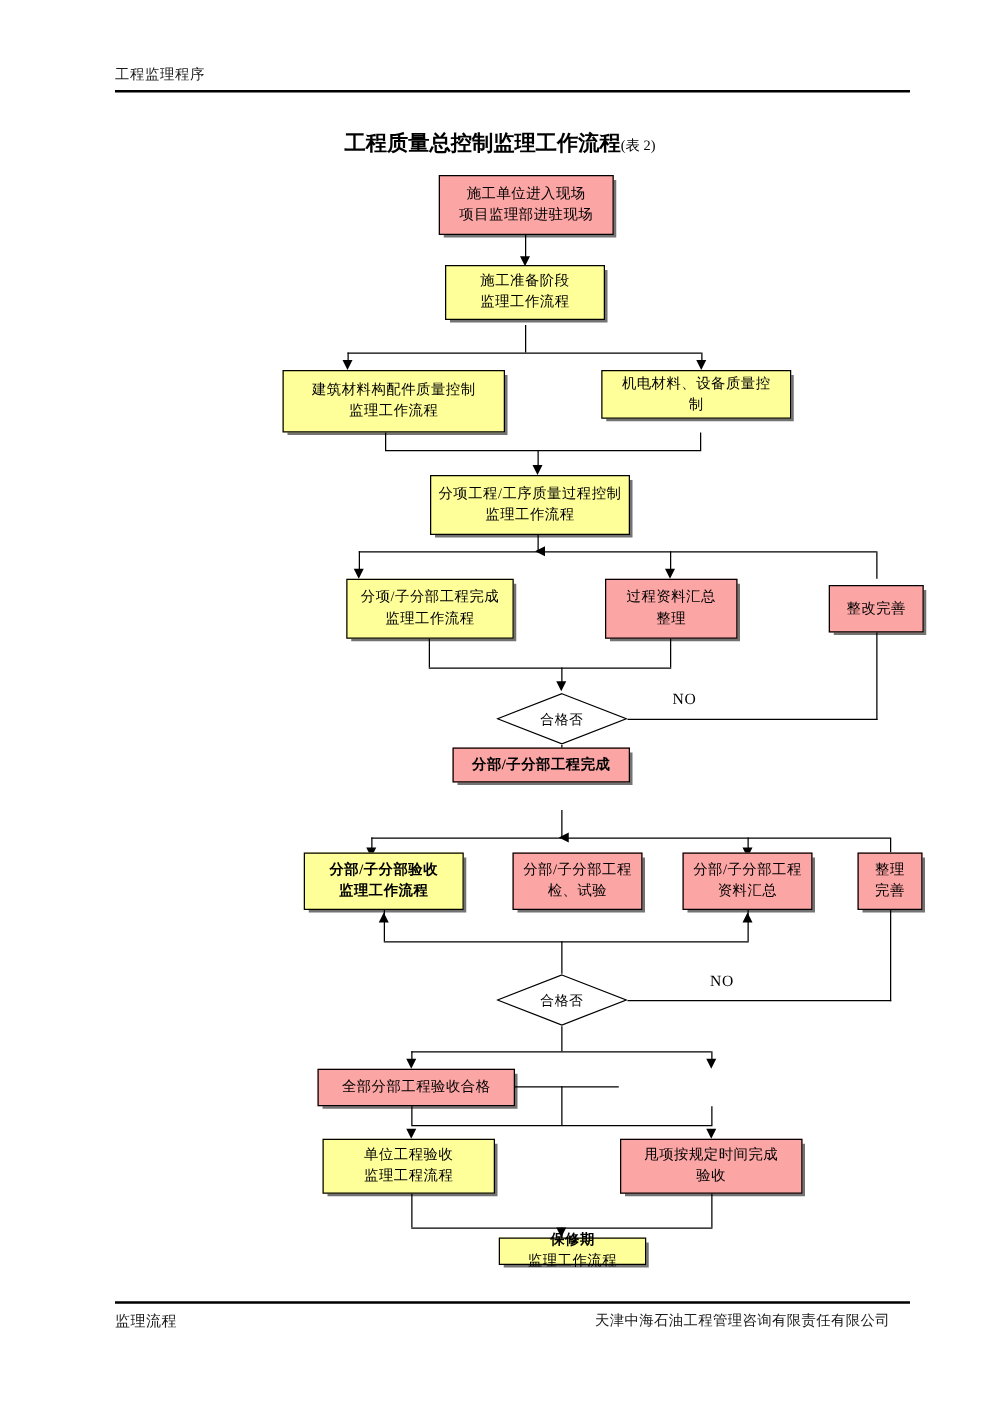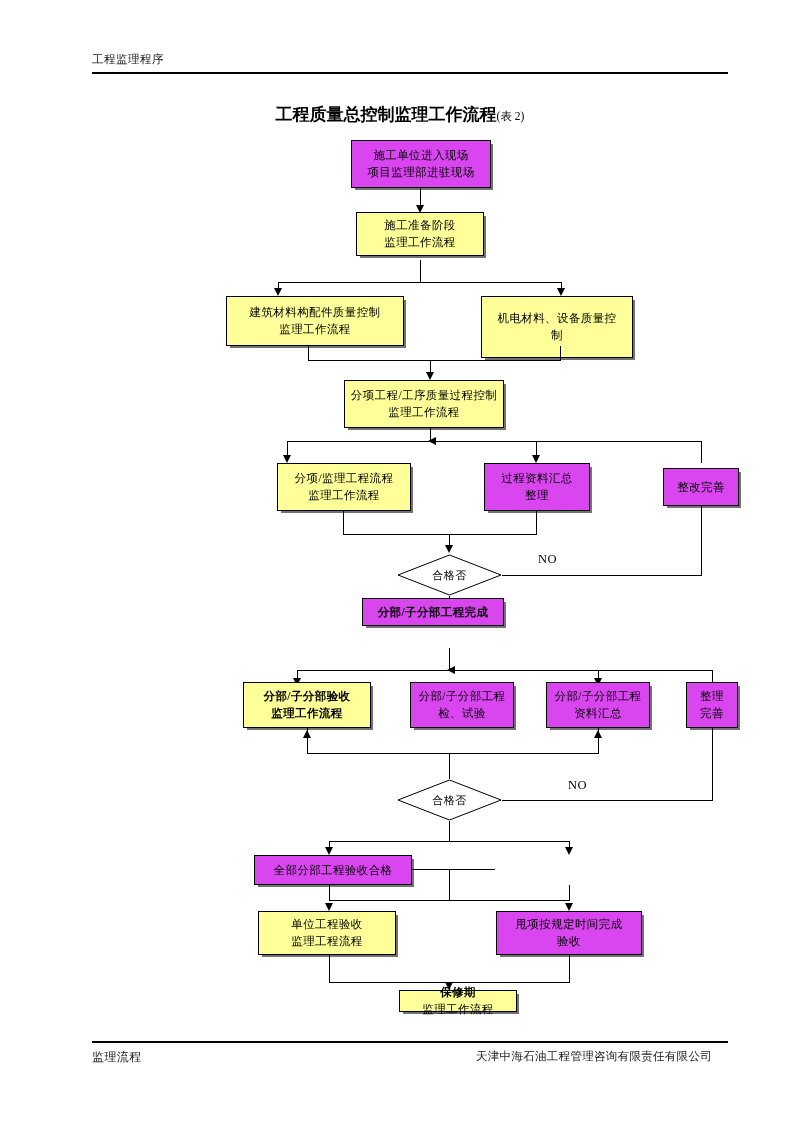--- a/index.html
+++ b/index.html
@@ -83,21 +83,21 @@
     left: 0;
     top: 0;
     width: 800px;
     height: 1132px;
   }
 
   .node {
     position: absolute;
     box-sizing: border-box;
     border: 1px solid #000000;
-    background: #d946ef;
+    background: #fca5a5;
     box-shadow: 3px 3px 0 -1px rgba(90,90,90,0.85);
     display: flex;
     flex-direction: column;
     align-items: center;
     justify-content: center;
     text-align: center;
     font-size: 11.5px;
     line-height: 1.45;
     letter-spacing: 0.4px;
     padding: 2px 4px;
@@ -198,21 +198,21 @@
   <div class="ln h" style="left:278px; top:282px; width:283px;"></div>
   <div class="ln v" style="left:278px; top:282px; height:10px;"></div>
   <div class="ln v" style="left:561px; top:282px; height:10px;"></div>
   <div class="arrow-down" style="left:274px; top:288px;"></div>
   <div class="arrow-down" style="left:557px; top:288px;"></div>
 
   <div class="node yellow" style="left:226px; top:296px; width:178px; height:50px;">
     <span class="l1">建筑材料构配件质量控制</span>
     <span class="l2">监理工作流程</span>
   </div>
-  <div class="node yellow" style="left:481px; top:296px; width:152px; height:62px;">
+  <div class="node yellow" style="left:481px; top:296px; width:152px; height:39px;">
     <span class="l1">机电材料、设备质量控</span>
     <span class="l2">制</span>
   </div>
 
   <div class="ln v" style="left:308px; top:346px; height:14px;"></div>
   <div class="ln v" style="left:560px; top:346px; height:14px;"></div>
   <div class="ln h" style="left:308px; top:360px; width:253px;"></div>
   <div class="ln v" style="left:430px; top:360px; height:16px;"></div>
   <div class="arrow-down" style="left:426px; top:372px;"></div>
 
@@ -224,21 +224,21 @@
   <div class="ln v" style="left:430px; top:428px; height:13px;"></div>
   <div class="ln h" style="left:287px; top:441px; width:414px;"></div>
   <div class="ln v" style="left:287px; top:441px; height:19px;"></div>
   <div class="ln v" style="left:536px; top:441px; height:19px;"></div>
   <div class="ln v" style="left:701px; top:441px; height:22px;"></div>
   <div class="arrow-left" style="left:428px; top:437px;"></div>
   <div class="arrow-down" style="left:283px; top:455px;"></div>
   <div class="arrow-down" style="left:532px; top:455px;"></div>
 
   <div class="node yellow" style="left:277px; top:463px; width:134px; height:48px;">
-    <span class="l1">分项/监理工程流程</span>
+    <span class="l1">分项/子分部工程完成</span>
     <span class="l2">监理工作流程</span>
   </div>
   <div class="node" style="left:484px; top:463px; width:106px; height:48px;">
     <span class="l1">过程资料汇总</span>
     <span class="l2">整理</span>
   </div>
   <div class="node" style="left:663px; top:468px; width:76px; height:38px;">
     <span class="l1">整改完善</span>
   </div>
 

